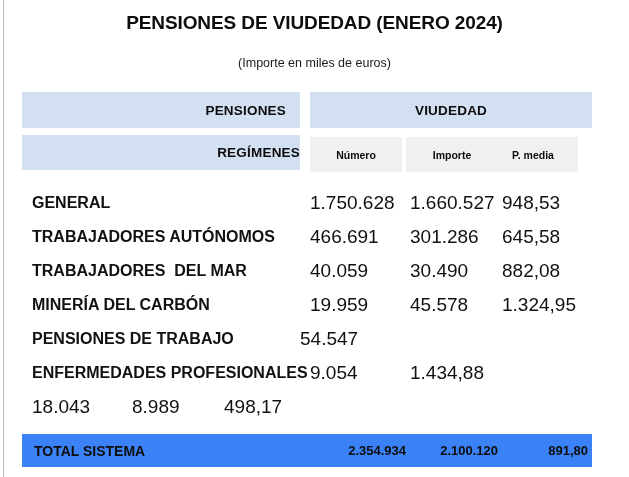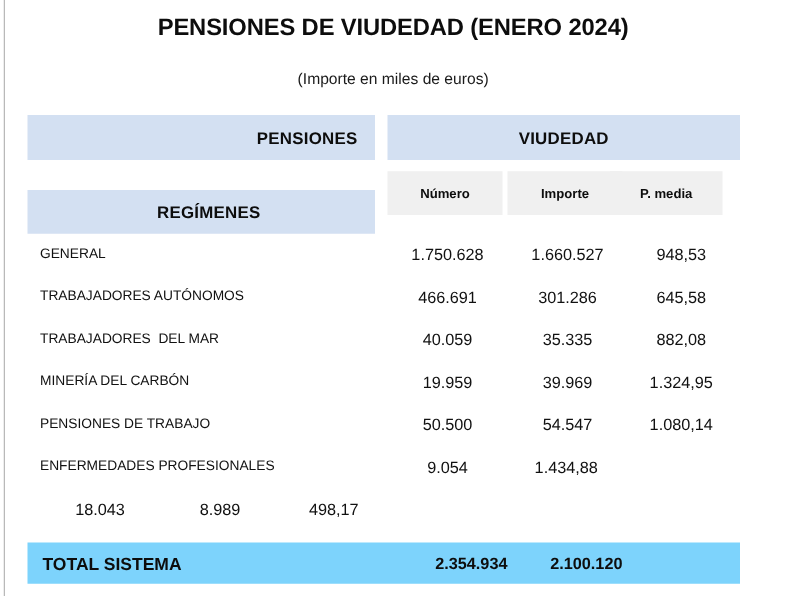--- a/index.html
+++ b/index.html
@@ -63,40 +63,40 @@
   
 
   .band {
     position: absolute;
     box-sizing: border-box;
   }
 
   .hdr-blue      { background: #d3e0f2; }
   .subhdr-blue   { background: #d3e0f2; }
   .subhdr-grey   { background: #f0f0f0; }
-  .total-blue    { background: #7dd3fc; }
+  .total-blue    { background: #3b82f6; }
 
   
   .r1-left {
     left: 22px; top: 92px; width: 278px; height: 36px;
     display: flex; align-items: center; justify-content: flex-end;
     padding-right: 14px;
   }
   .r1-right {
     left: 310px; top: 92px; width: 282px; height: 36px;
     display: flex; align-items: center; justify-content: center;
   }
   .r1-left .lbl, .r1-right .lbl {
     font-size: 13.5px; font-weight: bold; letter-spacing: 0.2px; color: #0d0d0d;
   }
 
   
   .r2-left {
-    left: 22px; top: 152px; width: 278px; height: 35px;
-    display: flex; align-items: center; justify-content: center;
+    left: 22px; top: 135px; width: 278px; height: 35px;
+    display: flex; align-items: center; justify-content: flex-end;
     padding-left: 12px;
   }
   .r2-left .lbl {
     font-size: 13.5px; font-weight: bold; letter-spacing: 0.2px; color: #0d0d0d;
   }
   .r2-c1 { left: 310px; top: 137px; width: 92px;  height: 35px; }
   .r2-c2 { left: 406px; top: 137px; width: 92px;  height: 35px; }
   .r2-c3 { left: 488px; top: 137px; width: 90px;  height: 35px; }
   .r2-c1, .r2-c2, .r2-c3 {
     display: flex; align-items: center; justify-content: center;
@@ -114,29 +114,29 @@
   }
   .drow {
     height: 34px;
     display: flex;
     align-items: center;
   }
   .drow .name {
     width: 278px;
     padding-left: 10px;
     box-sizing: border-box;
-    font-size: 11px;
-    font-weight: normal;
+    font-size: 16px;
+    font-weight: bold;
     color: #111111;
     white-space: pre;
   }
   .drow .num {
     box-sizing: border-box;
-    text-align: center;
-    font-size: 13px;
+    text-align: left;
+    font-size: 19px;
     font-weight: normal;
     color: #111111;
   }
   .drow .c1 { width: 100px; padding-right: 4px; margin-left: 10px; }
   .drow .c2 { width: 92px;  padding-right: 4px; }
   .drow .c3 { width: 88px;  padding-right: 2px; }
 
   
   .total-row {
     position: absolute;
@@ -208,51 +208,50 @@
     <div class="drow">
       <span class="name">TRABAJADORES AUTÓNOMOS</span>
       <span class="num c1">466.691</span>
       <span class="num c2">301.286</span>
       <span class="num c3">645,58</span>
     </div>
 
     <div class="drow">
       <span class="name">TRABAJADORES  DEL MAR</span>
       <span class="num c1">40.059</span>
-      <span class="num c2">35.335</span>
+      <span class="num c2">30.490</span>
       <span class="num c3">882,08</span>
     </div>
 
     <div class="drow">
       <span class="name">MINERÍA DEL CARBÓN</span>
       <span class="num c1">19.959</span>
-      <span class="num c2">39.969</span>
+      <span class="num c2">45.578</span>
       <span class="num c3">1.324,95</span>
     </div>
 
     <div class="drow">
       <span class="name">PENSIONES DE TRABAJO</span>
-      <span class="num c1">50.500</span>
       <span class="num c2">54.547</span>
-      <span class="num c3">1.080,14</span>
     </div>
 
     <div class="drow">
       <span class="name">ENFERMEDADES PROFESIONALES</span>
       <span class="num c1">9.054</span>
       <span class="num c3">1.434,88</span>
     </div>
 
     <div class="drow">
       <span class="num c1">18.043</span>
       <span class="num c2">8.989</span>
       <span class="num c3">498,17</span>
     </div>
 
   </div>
 
   <div class="total-row total-blue">
     <span class="name">TOTAL SISTEMA</span>
     <span class="num c1">2.354.934</span>
     <span class="num c2">2.100.120</span>
+    <span class="num c3">891,80</span>
   </div>
 
 </div>
 
 </body></html>

